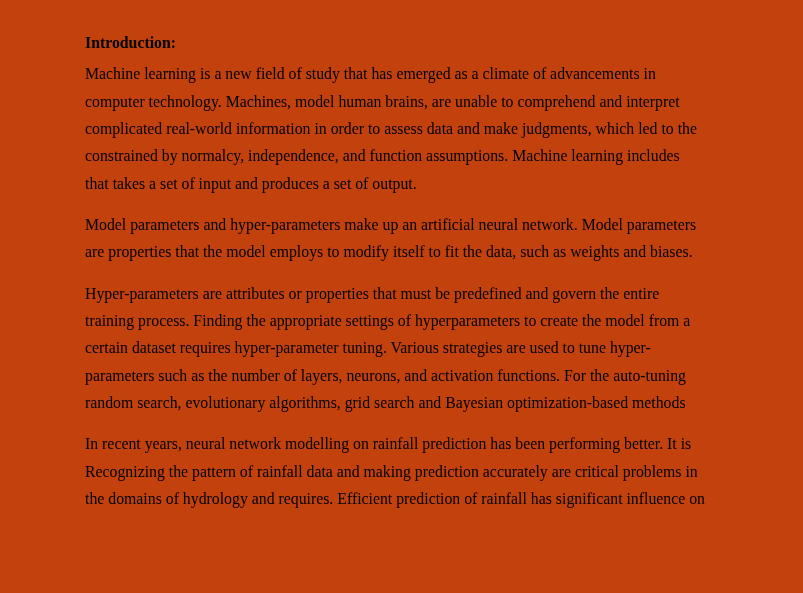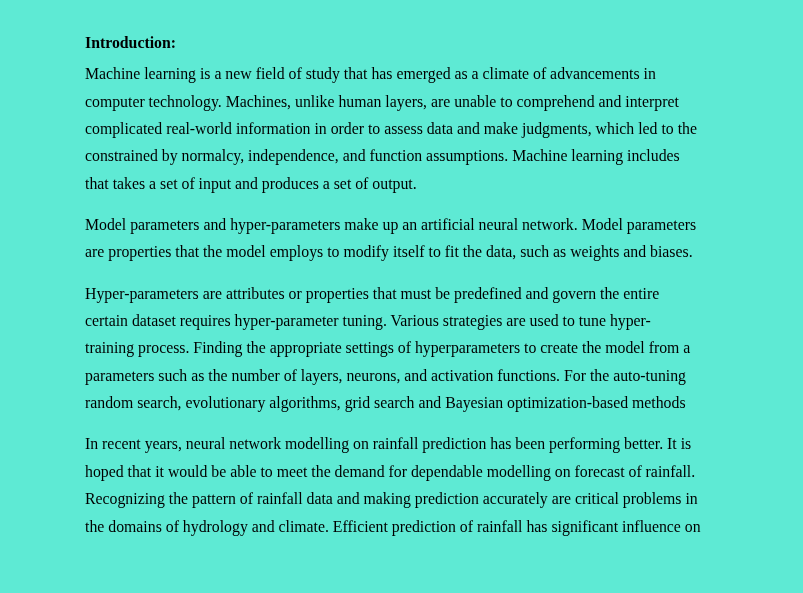--- a/index.html
+++ b/index.html
@@ -12,21 +12,21 @@
     height: 593px;
     overflow: hidden;
     font-family: "Liberation Serif", "DejaVu Serif", serif;
     color: #000000;
   }
   .page {
     box-sizing: border-box;
     width: 803px;
     height: 593px;
     padding: 29px 0 0 85px;
-    background: #5eead4;
+    background: #c2410c;
   }
   .heading {
     font-size: 15.8px;
     font-weight: bold;
     line-height: 27.35px;
     margin: 0 0 4px 0;
   }
   .paragraph {
     margin: 0 0 14px 0;
   }
@@ -37,36 +37,35 @@
   }
 </style>
 </head>
 <body>
 
 <div class="page">
   <h1 class="heading">Introduction:</h1>
   <div id="paragraphs">
       <div class="paragraph">
         <div class="line">Machine learning is a new field of study that has emerged as a climate of advancements in</div>
-        <div class="line">computer technology. Machines, unlike human layers, are unable to comprehend and interpret</div>
+        <div class="line">computer technology. Machines, model human brains, are unable to comprehend and interpret</div>
         <div class="line">complicated real-world information in order to assess data and make judgments, which led to the</div>
         <div class="line">constrained by normalcy, independence, and function assumptions. Machine learning includes</div>
         <div class="line">that takes a set of input and produces a set of output.</div>
       </div>
       <div class="paragraph">
         <div class="line">Model parameters and hyper-parameters make up an artificial neural network. Model parameters</div>
         <div class="line">are properties that the model employs to modify itself to fit the data, such as weights and biases.</div>
       </div>
       <div class="paragraph">
         <div class="line">Hyper-parameters are attributes or properties that must be predefined and govern the entire</div>
+        <div class="line">training process. Finding the appropriate settings of hyperparameters to create the model from a</div>
         <div class="line">certain dataset requires hyper-parameter tuning. Various strategies are used to tune hyper-</div>
-        <div class="line">training process. Finding the appropriate settings of hyperparameters to create the model from a</div>
         <div class="line">parameters such as the number of layers, neurons, and activation functions. For the auto-tuning</div>
         <div class="line">random search, evolutionary algorithms, grid search and Bayesian optimization-based methods</div>
       </div>
       <div class="paragraph">
         <div class="line">In recent years, neural network modelling on rainfall prediction has been performing better. It is</div>
-        <div class="line">hoped that it would be able to meet the demand for dependable modelling on forecast of rainfall.</div>
         <div class="line">Recognizing the pattern of rainfall data and making prediction accurately are critical problems in</div>
-        <div class="line">the domains of hydrology and climate. Efficient prediction of rainfall has significant influence on</div>
+        <div class="line">the domains of hydrology and requires. Efficient prediction of rainfall has significant influence on</div>
       </div>
     </div>
 </div>
 
 </body></html>

